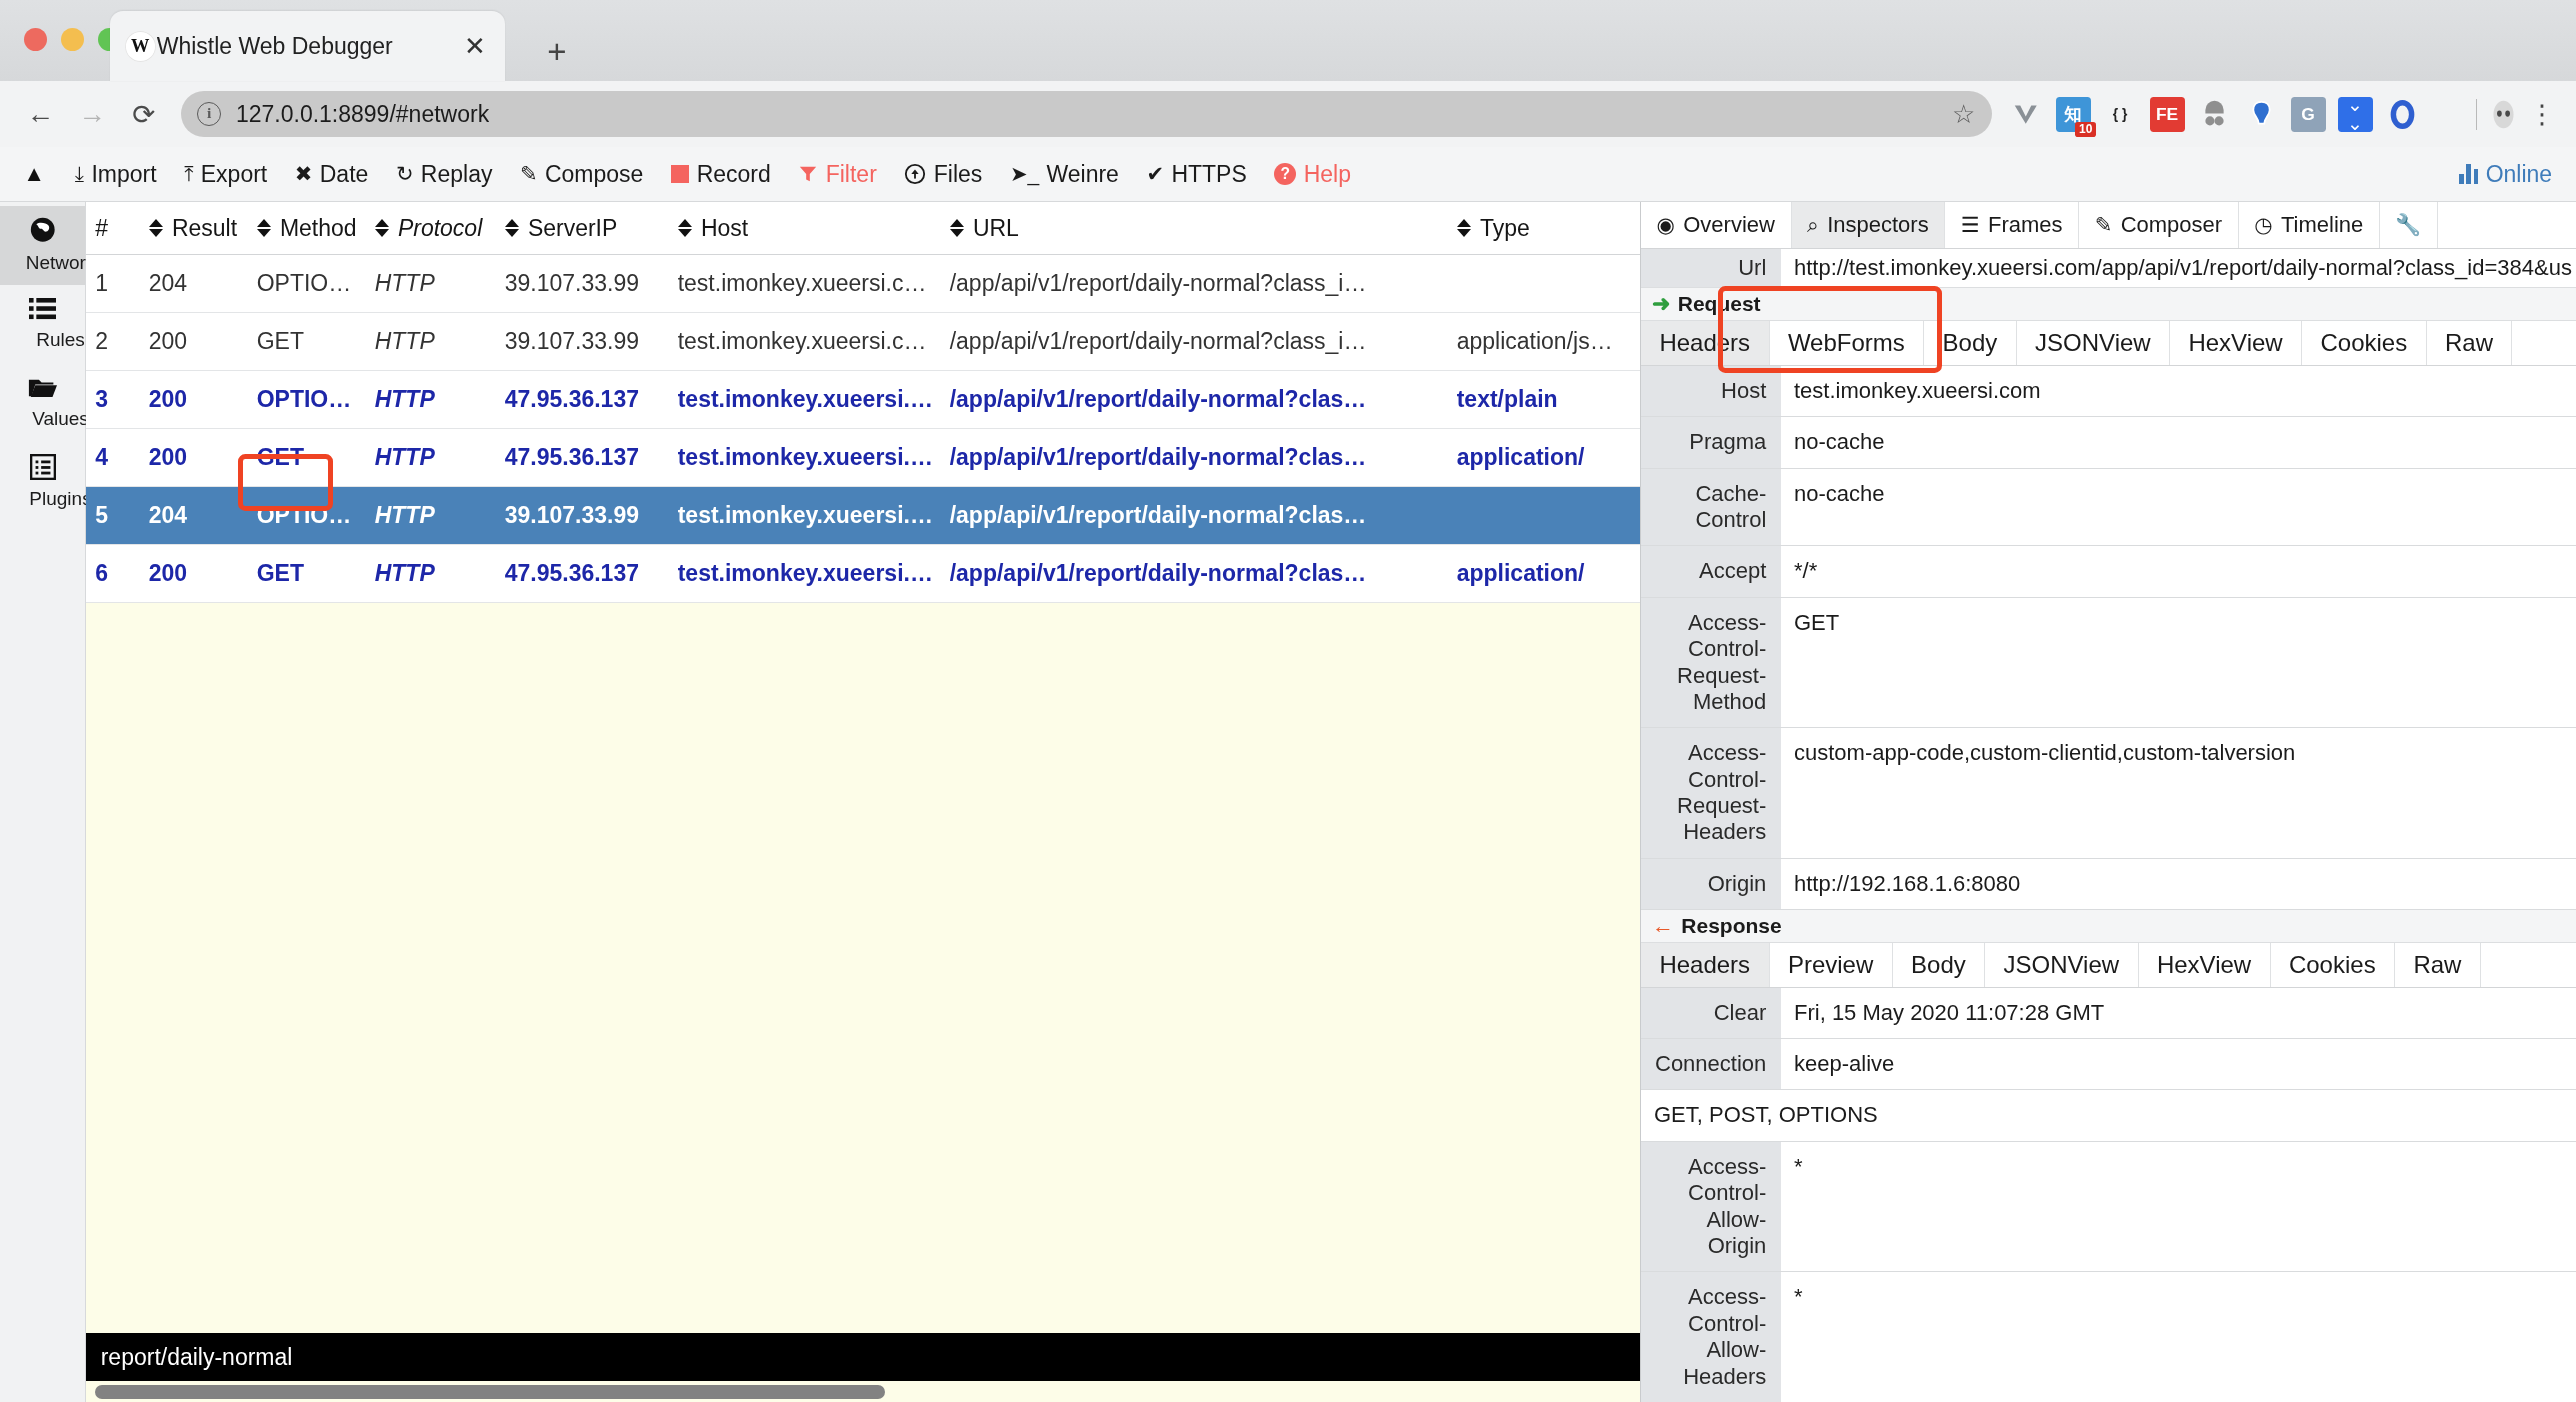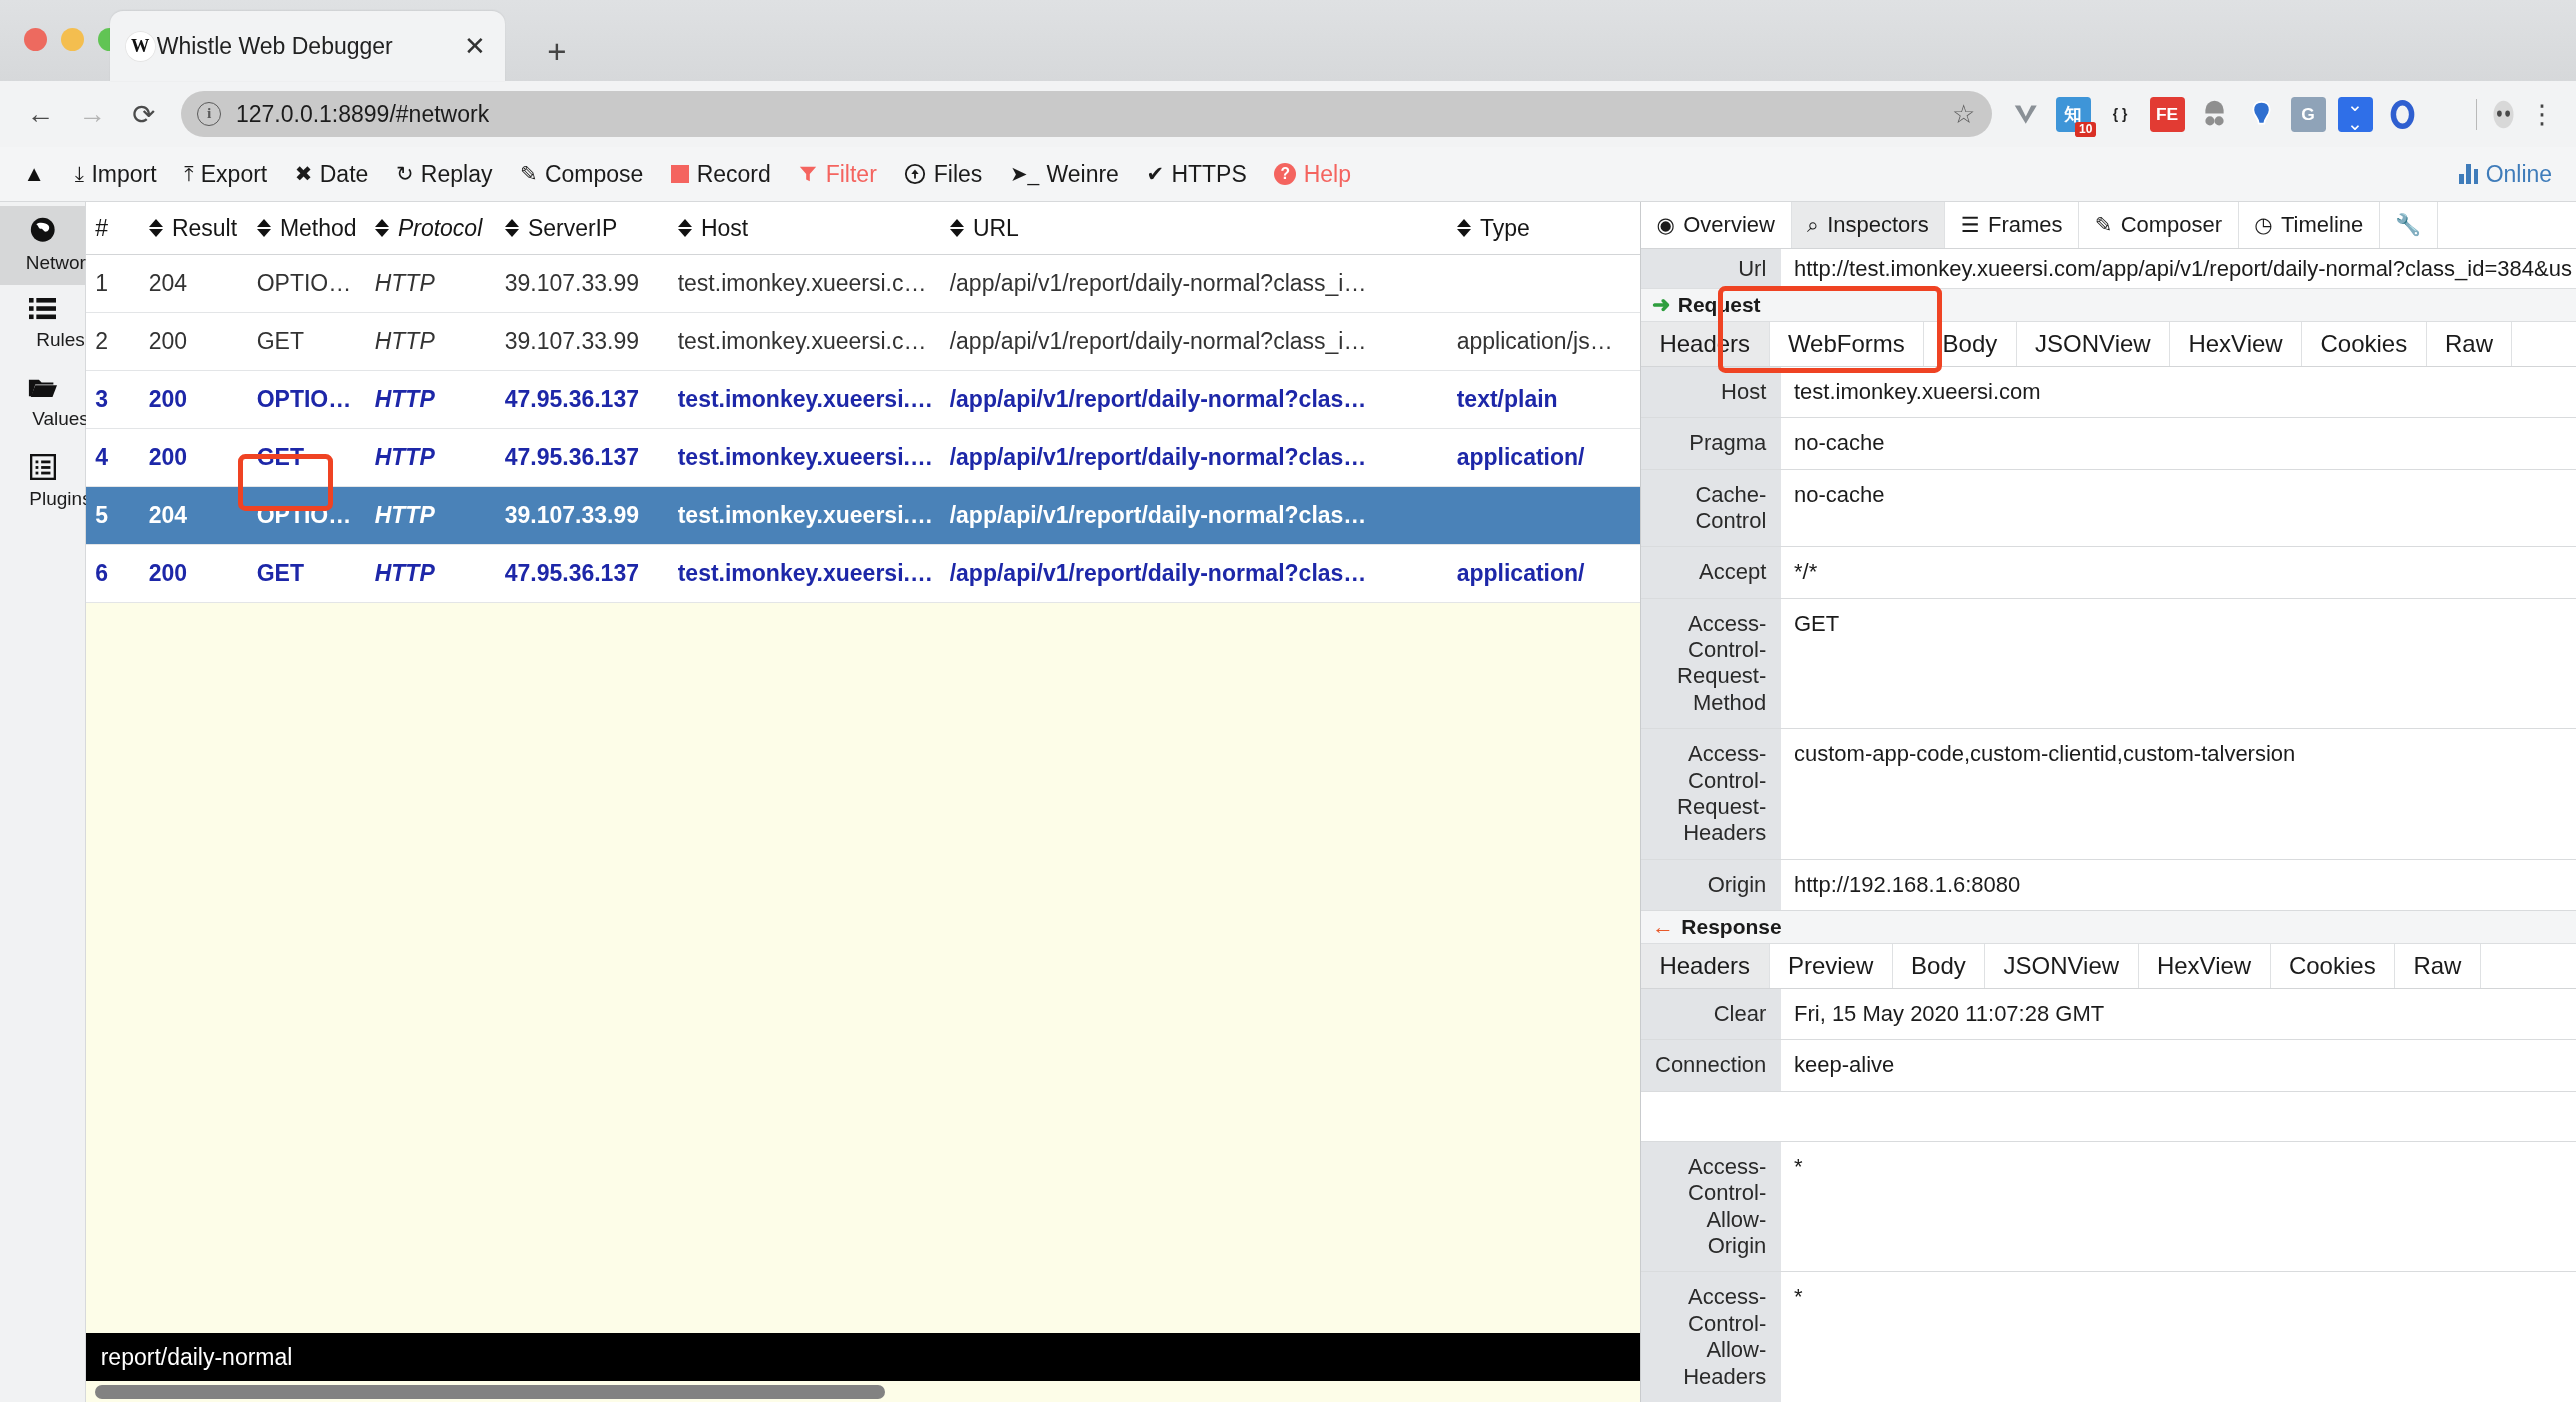--- a/index.html
+++ b/index.html
@@ -761,20 +761,21 @@
     <div id="res-headers">
         <div class="hrow">
           <div class="hkey">Clear</div>
           <div class="hval">Fri, 15 May 2020 11:07:28 GMT</div>
         </div>
         <div class="hrow">
           <div class="hkey">Connection</div>
           <div class="hval">keep-alive</div>
         </div>
         <div class="hrow">
+          <div class="hval">GET, POST, OPTIONS</div>
         </div>
         <div class="hrow">
           <div class="hkey">Access-Control-Allow-Origin</div>
           <div class="hval">*</div>
         </div>
         <div class="hrow">
           <div class="hkey">Access-Control-Allow-Headers</div>
           <div class="hval">*</div>
         </div>
       </div>

